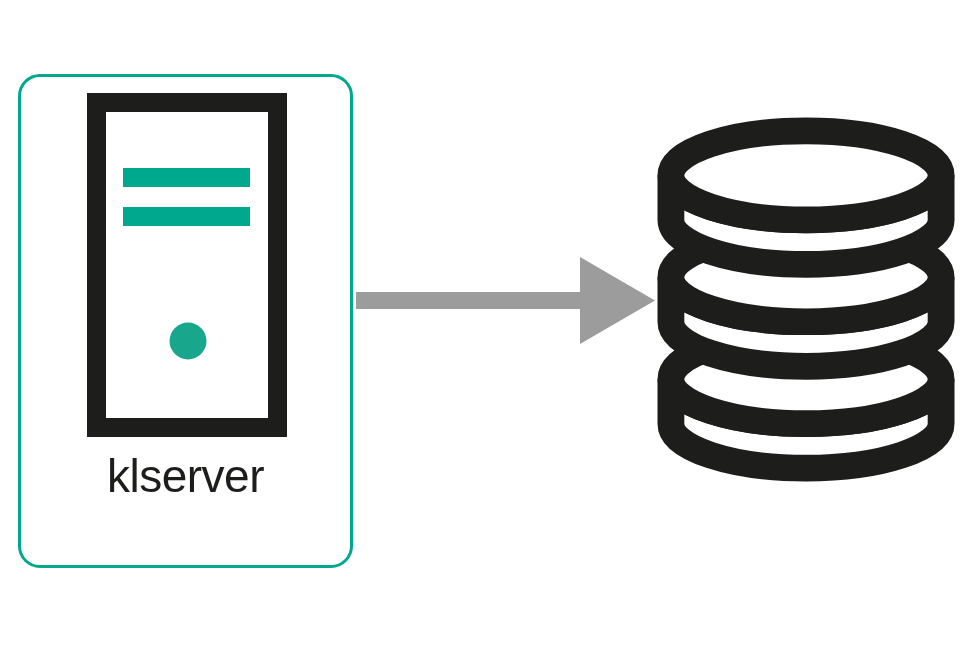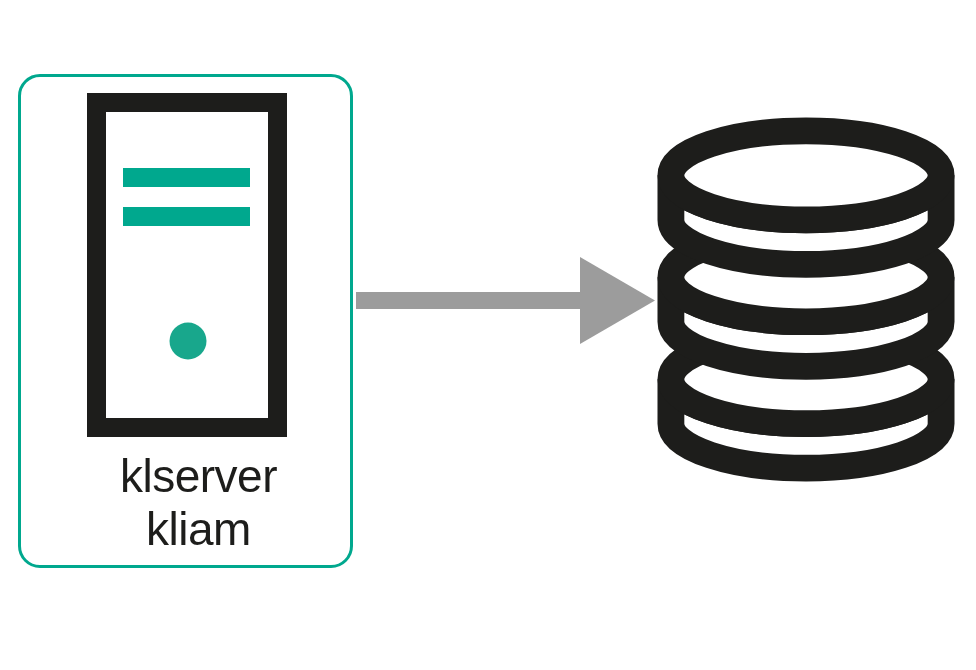--- a/index.html
+++ b/index.html
@@ -37,21 +37,20 @@
   }
   .server-label{
     position:absolute;
     left:18px; top:450px;
     width:335px;
     text-align:center;
     color:var(--ink);
     font-size:46px;
     line-height:53px;
     letter-spacing:-0.5px;
-    padding-left:13px;
   }
   .arrow-icon{
     position:absolute;
     left:356px; top:256px;
     width:300px; height:90px;
   }
   .database-icon{
     position:absolute;
     left:657px; top:117px;
     width:298px; height:366px;
@@ -66,21 +65,20 @@
 
   <svg class="server-icon" viewBox="0 0 200 344" preserveAspectRatio="none" aria-hidden="true">
     <rect x="9.5" y="9.5" width="181" height="325" style="fill:#ffffff;stroke:var(--ink);stroke-width:19"></rect>
     <rect x="36" y="75" width="127" height="19" style="fill:var(--teal)"></rect>
     <rect x="36" y="114" width="127" height="19" style="fill:var(--teal)"></rect>
     <circle cx="101" cy="248" r="18.5" style="fill:var(--teal-dot)"></circle>
   </svg>
 
   <div class="server-label">
     <div>klserver</div>
-    <div>kliam</div>
   </div>
 
   <svg class="arrow-icon" viewBox="0 0 300 90" preserveAspectRatio="none" aria-hidden="true">
     <rect x="0" y="36" width="233" height="17" style="fill:var(--arrow-gray)"></rect>
     <polygon points="224,1 299,44.5 224,88" style="fill:var(--arrow-gray)"></polygon>
   </svg>
 
   <svg class="database-icon" viewBox="0 0 300 370" preserveAspectRatio="none" aria-hidden="true">
 
     <g>

